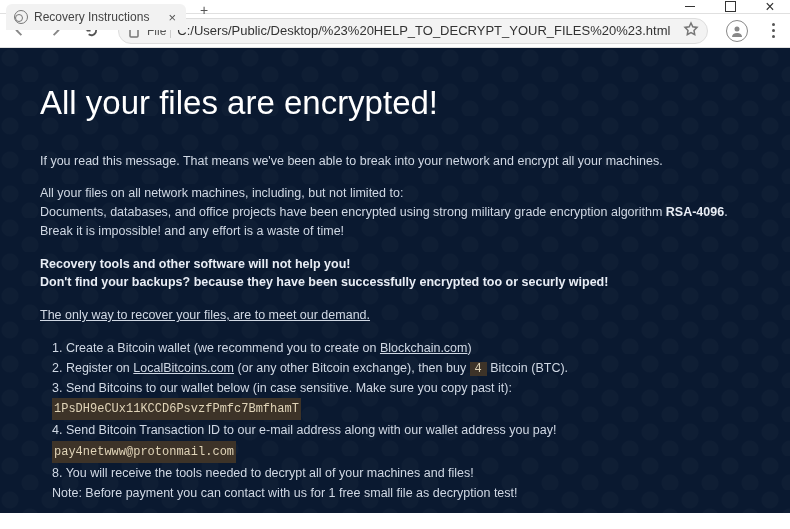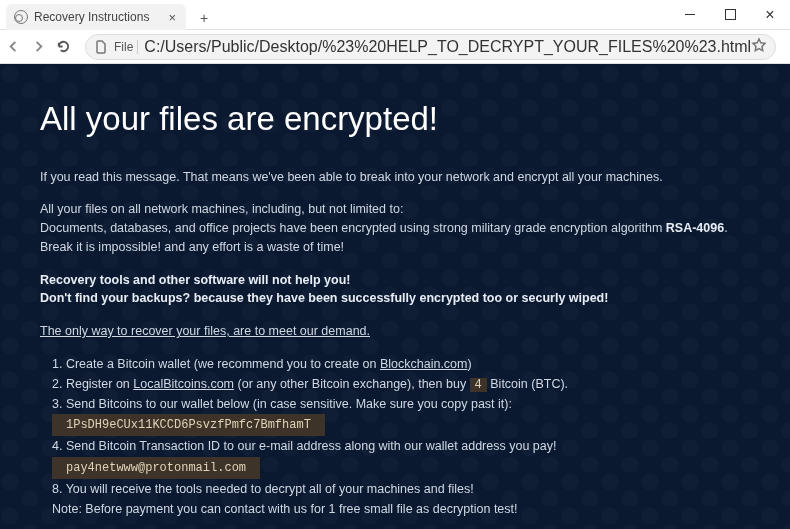--- a/index.html
+++ b/index.html
@@ -1,18 +1,18 @@
 <!DOCTYPE html>
 <html><head>
 <meta charset="utf-8">
 <style>
 * { margin: 0; padding: 0; box-sizing: border-box; }
 body { font-family: "Segoe UI", Arial, sans-serif; background: #fff; width: 790px; height: 529px; overflow: hidden; position: relative; }
 
-.titlebar { height: 30px; background: #fff; display: flex; align-items: stretch; border-bottom: 1px solid #e0e0e0; }
+.titlebar { height: 14px; background: #fff; display: flex; align-items: stretch; border-bottom: 1px solid #e0e0e0; }
 .tab { display: flex; align-items: center; background: #f2f2f2; border-radius: 6px 6px 0 0; margin: 4px 0 0 6px; padding: 0 8px; height: 26px; min-width: 180px; position: relative; }
 .tab-icon { width: 14px; height: 14px; border: 1.5px solid #777; border-radius: 50%; margin-right: 6px; position: relative; }
 .tab-icon::after { content: ""; position: absolute; width: 6px; height: 6px; border-radius: 50%; border: 1px solid #777; left: 0px; top: 3px; }
 .tab-title { font-size: 12px; color: #444; flex: 1; white-space: nowrap; overflow: hidden; text-overflow: ellipsis; }
 .tab-close { font-size: 13px; color: #555; padding: 0 2px; cursor: pointer; }
 .new-tab { display: flex; align-items: center; justify-content: center; width: 24px; color: #555; font-size: 14px; cursor: pointer; margin-left: 6px; margin-top: 6px; }
 .spacer { flex: 1; }
 .win-controls { display: flex; }
 .win-btn { width: 40px; display: flex; align-items: center; justify-content: center; color: #333; font-size: 13px; cursor: pointer; }
 .win-btn.min::before { content: ""; width: 10px; border-top: 1px solid #333; }
@@ -20,21 +20,21 @@
 .win-btn.close-x { font-family: Arial; font-size: 16px; }
 
 .toolbar { height: 34px; display: flex; align-items: center; padding: 0 6px; gap: 10px; border-bottom: 1px solid #e0e0e0; background: #fff; }
 .nav-btn { width: 26px; height: 26px; display: flex; align-items: center; justify-content: center; color: #888; border-radius: 13px; cursor: pointer; }
 .nav-btn svg { width: 15px; height: 15px; fill: none; stroke: #888; stroke-width: 2; }
 .nav-btn.enabled svg { stroke: #555; }
 .addr-bar { flex: 1; height: 26px; border: 1px solid #ddd; border-radius: 13px; display: flex; align-items: center; padding: 0 8px; margin: 0 4px; background: #f3f3f3; }
 .file-icon { width: 14px; height: 14px; margin-right: 6px; }
 .file-icon svg { width: 14px; height: 14px; fill: none; stroke: #777; stroke-width: 1.5; }
 .file-label { font-size: 12px; color: #555; padding-right: 4px; border-right: 1px solid #ccc; margin-right: 6px; }
-.addr-text { font-size: 16px; color: #333; flex: 1; white-space: nowrap; overflow: hidden; }
+.addr-text { font-size: 13px; color: #333; flex: 1; white-space: nowrap; overflow: hidden; }
 .star { width: 16px; color: #888; }
 .star svg { width: 16px; height: 16px; fill: none; stroke: #777; stroke-width: 1.5; }
 .avatar { width: 22px; height: 22px; border-radius: 50%; border: 1.5px solid #888; margin: 0 4px; display: flex; align-items: center; justify-content: center; cursor: pointer; }
 .avatar svg { width: 14px; height: 14px; fill: #888; }
 .menu-btn { width: 22px; display: flex; align-items: center; justify-content: center; cursor: pointer; }
 .menu-dot { width: 3px; height: 3px; background: #555; border-radius: 50%; margin: 1.5px 0; }
 
 .content {
   height: calc(529px - 64px);
   overflow: hidden;
@@ -46,21 +46,21 @@
   padding: 30px 40px 20px 40px;
   color: #d0d8e4;
   font-size: 12.5px;
   line-height: 1.5;
 }
 .content h1 { color: #fff; font-size: 33px; font-weight: normal; margin-bottom: 24px; font-family: Arial, sans-serif; }
 .content p { margin-bottom: 14px; }
 .content .bold { font-weight: bold; color: #e8edf5; }
 .content .underline { text-decoration: underline; }
 .content .link { color: #d0d8e4; text-decoration: underline; cursor: pointer; }
-.content .code { background: #3d3328; color: #e0d4b8; padding: 2px 14px; font-family: "Courier New", monospace; font-size: 12px; display: inline-block; }
+.content .code { background: #3d3328; color: #e0d4b8; padding: 2px 2px; font-family: "Courier New", monospace; font-size: 12px; display: inline-block; }
 .content .num { background: #3d3328; color: #e0d4b8; padding: 0 5px; font-family: "Courier New", monospace; font-size: 12px; }
 .content ol, .content .list { margin-left: 12px; }
 .content .list-item { margin-bottom: 1px; }
 </style>
 </head>
 <body>
 
 <div class="titlebar">
   <div class="tab">
     <span class="tab-icon"></span>

